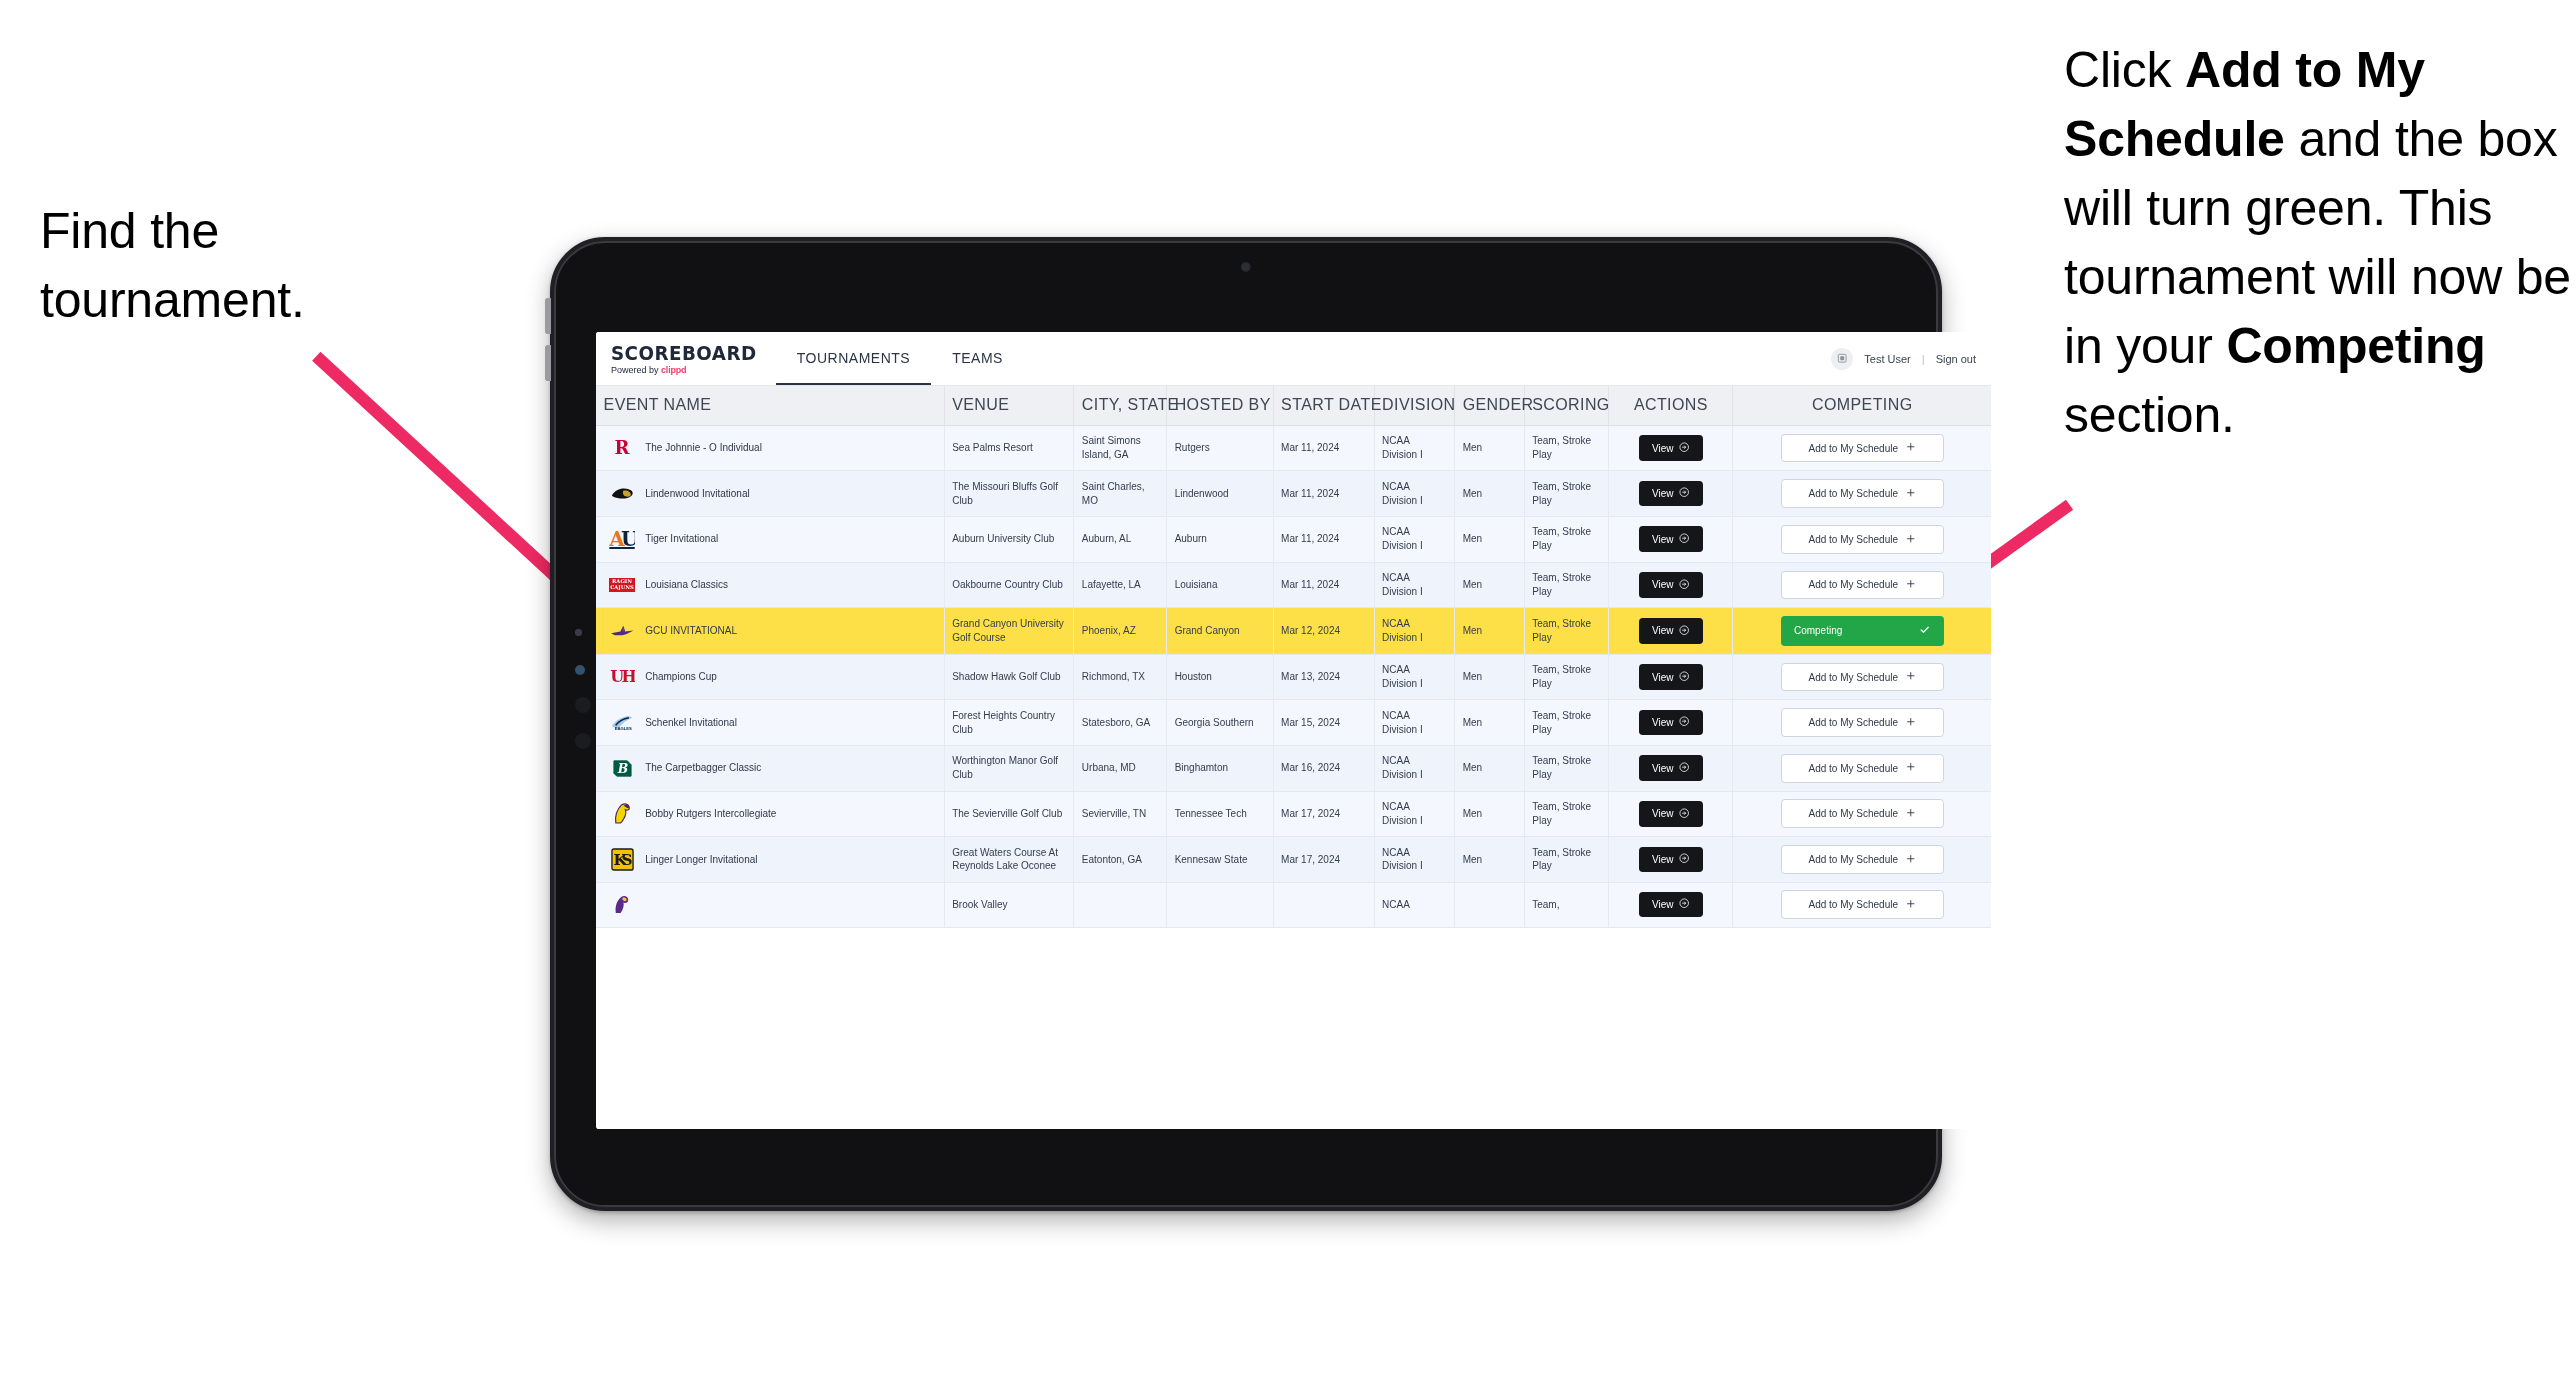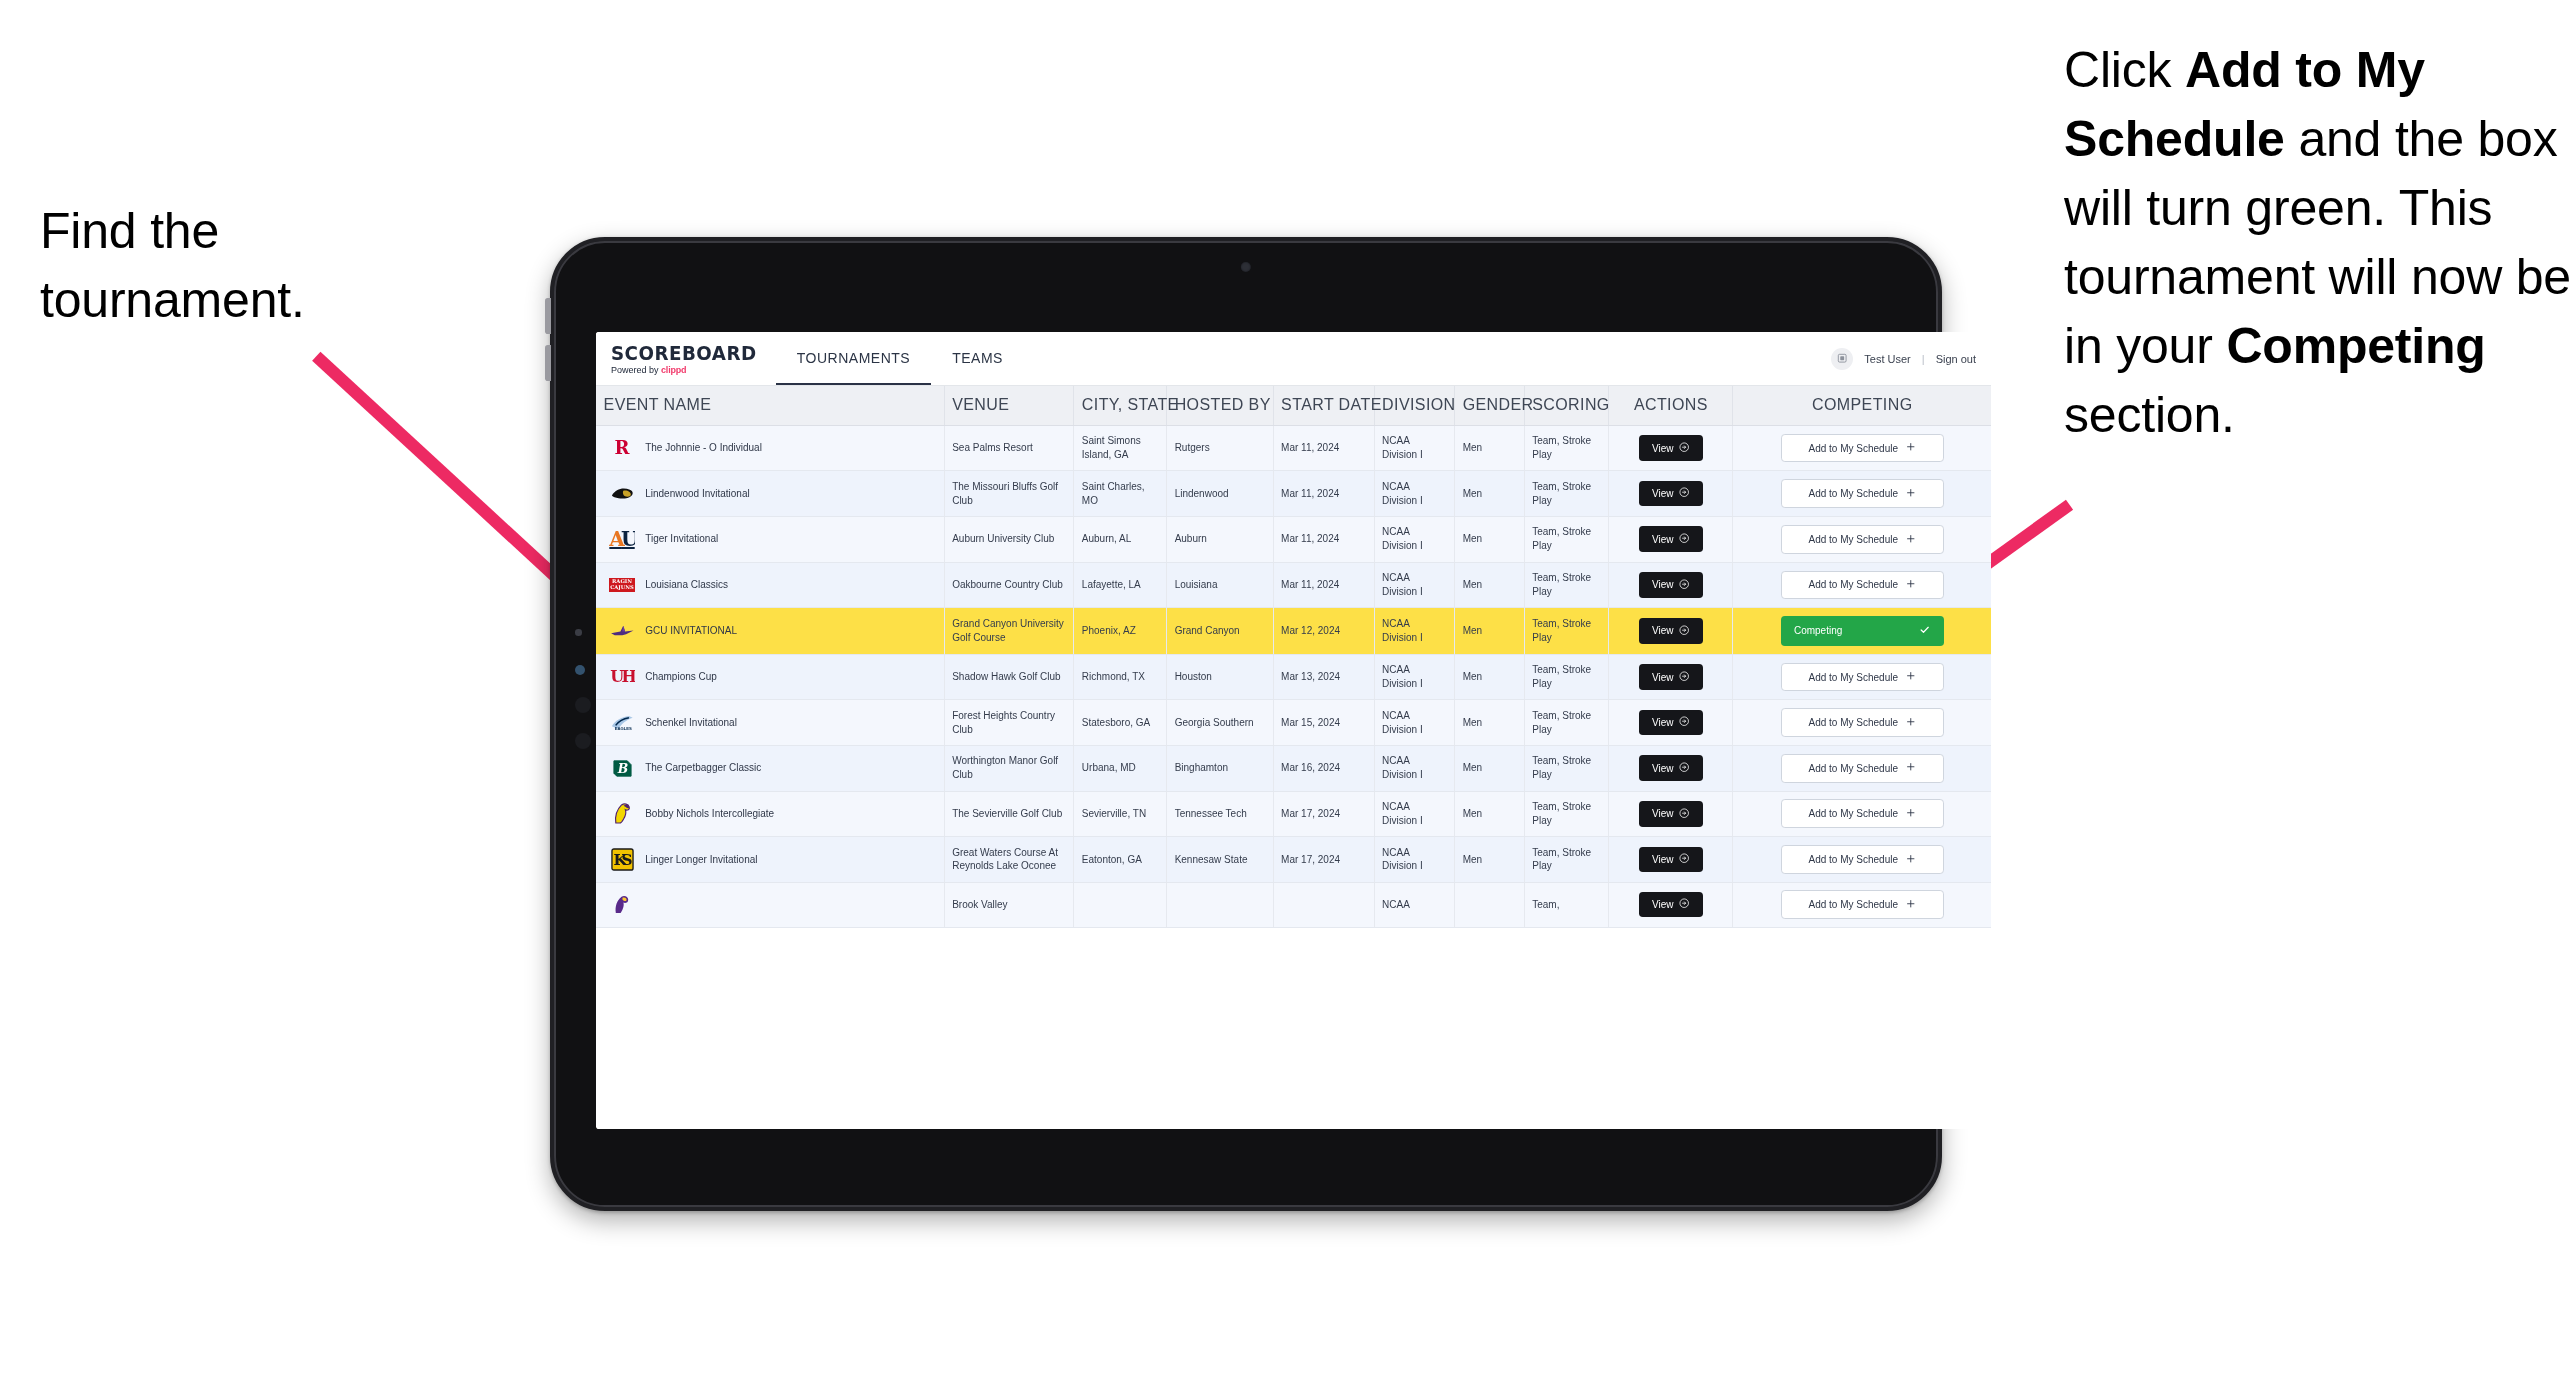--- a/index.html
+++ b/index.html
@@ -583,21 +583,21 @@
               </tr>
               <tr>
                 <td>
                   <div class="evt">
                     <span class="logo">
                       <svg width="21" height="23" viewBox="0 0 22 24">
                         <path d="M4 22 C3 15,5 8,10 3 C13 1,17 2,18 5 C19 8,16 9,14 8 C15 11,14 15,12 18 C11 20,9 22,8 22z" fill="#F2D600" stroke="#4F2170" stroke-width="1.2"></path>
                         <path d="M12 4 C15 2,18 3,18 6 C17 7,15 6,14 5z" fill="#4F2170"></path>
                       </svg>
                     </span>
-                    <span class="evt-name">Bobby Nichols Intercollegiate</span>
+                    <span class="evt-name">Bobby Rutgers Intercollegiate</span>
                   </div>
                 </td>
                 <td>The Sevierville Golf Club</td>
                 <td>Sevierville, TN</td>
                 <td>Tennessee Tech</td>
                 <td>Mar 17, 2024</td>
                 <td>NCAA Division I</td>
                 <td>Men</td>
                 <td>Team, Stroke Play</td>
                 <td class="cell-actions"><button class="btn-view">

